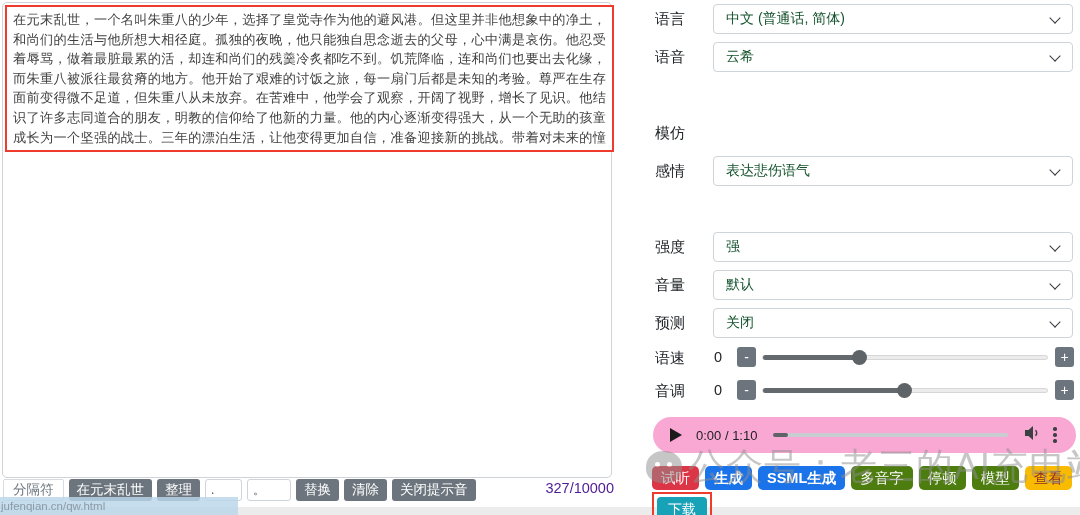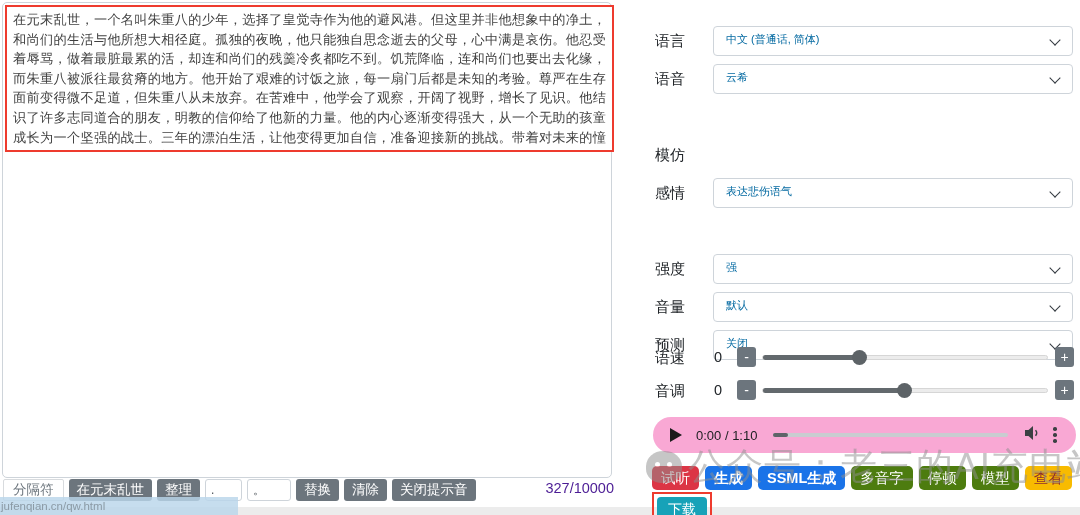--- a/index.html
+++ b/index.html
@@ -26,25 +26,25 @@
     color:#495057; padding:0 5px; background:#fff; }
   .tb-input.wide { width:44px; }
 
   
   .bottom-strip { position:absolute; left:0; top:507px; width:1080px; height:8px; background:#ececec; z-index:1; }
   .status-tooltip { position:absolute; left:0; top:497px; width:238px; height:18px;
     background:rgba(186,213,234,0.82); z-index:6; font-size:11.5px; color:#8b9aa5;
     line-height:18px; padding-left:1px; overflow:hidden; white-space:nowrap; }
 
   
-  .setting-row { position:absolute; left:655px; width:420px; height:30px;margin-top:22px; }
+  .setting-row { position:absolute; left:655px; width:420px; height:30px; }
   .setting-label { position:absolute; left:0; top:6px; font-size:15px; color:#212529; font-weight:500; }
   .select-box { position:absolute; left:58px; top:0; width:360px; height:30px; background:#fff;
     border:1px solid #ced4da; border-radius:4px; cursor:pointer; }
-  .sel-text { position:absolute; left:12px; top:5px; font-size:11px; color:#0369a1; white-space:nowrap;
+  .sel-text { position:absolute; left:12px; top:5px; font-size:14px; color:#14532d; white-space:nowrap;
     max-width:320px; overflow:hidden; }
   .chev { position:absolute; right:13px; top:9px; width:8px; height:8px;
     border-right:1.6px solid #343a40; border-bottom:1.6px solid #343a40; transform:rotate(45deg); }
 
   
   .slider-row { position:absolute; left:655px; width:420px; height:22px; }
   .slider-label { position:absolute; left:0; top:2px; font-size:15px; color:#212529; font-weight:500; }
   .slider-value { position:absolute; left:45px; top:2px; width:22px; text-align:right; font-size:14.5px; color:#212529; }
   .step-btn { position:absolute; top:0; width:19px; height:20px; background:#6c757d; color:#fff;
     border:none; border-radius:3px; font-size:14px; line-height:18px; text-align:center; cursor:pointer; }

